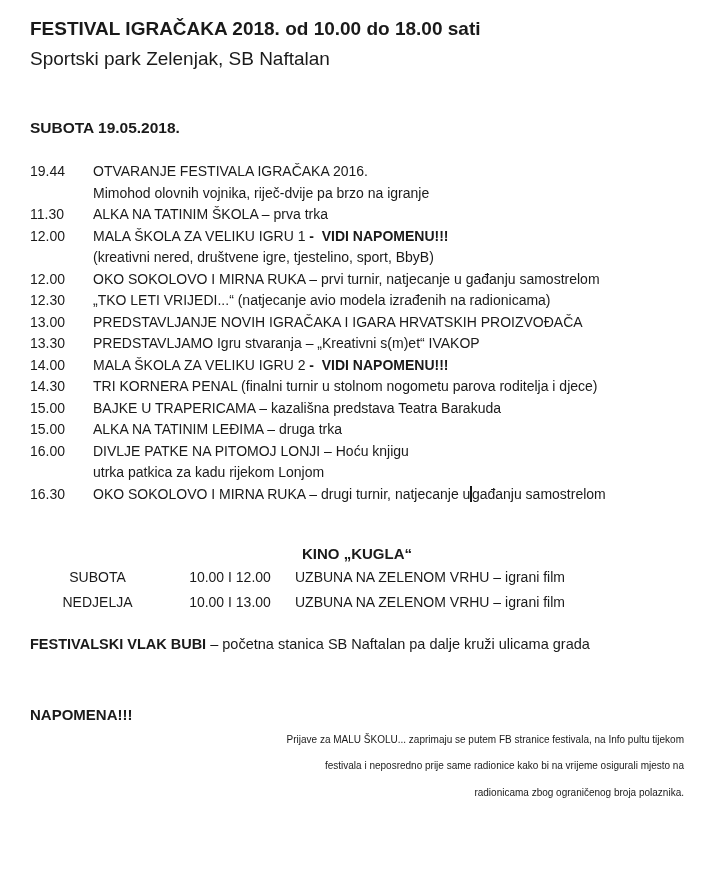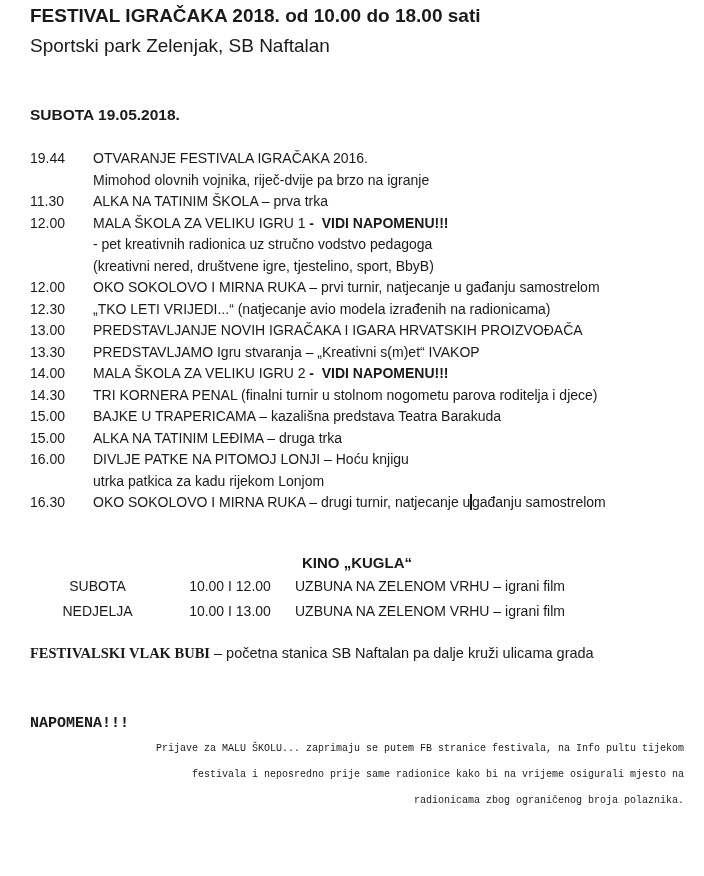--- a/index.html
+++ b/index.html
@@ -1,39 +1,39 @@
 <!DOCTYPE html>
 <html><head>
 <meta charset="utf-8">
 <style>
   html,body{margin:0;padding:0;background:#ffffff;}
   body{
     width:704px;height:876px;overflow:hidden;
     font-family:"Liberation Sans",sans-serif;
     color:#1a1a1a;
   }
-  .doc{padding:3px 20px 0 30px;}
+  .doc{padding:16px 20px 0 30px;}
   .title{font-size:19px;font-weight:700;line-height:26px;}
   .subtitle{font-size:19px;font-weight:400;line-height:26px;margin-top:4px;}
   .day-heading{font-size:15.5px;font-weight:700;line-height:21px;margin-top:45px;}
   .schedule{margin-top:23px;}
   .srow{display:flex;line-height:21.5px;font-size:14px;}
   .srow .t{width:63px;flex:0 0 63px;}
   .srow .e{white-space:pre;}
   .srow .e b{font-weight:700;}
   .caret{display:inline-block;width:1.5px;height:16px;background:#1a1a1a;vertical-align:-3px;}
   .kino{margin-top:38px;text-align:center;}
   .kino-heading{font-size:15px;font-weight:700;line-height:22px;}
   .krow{display:flex;line-height:25px;font-size:14px;}
   .krow .kd{width:135px;flex:0 0 135px;}
   .krow .kt{width:130px;flex:0 0 130px;}
   .krow .kf{white-space:pre;}
   .train{margin-top:18px;font-size:14.5px;line-height:22px;white-space:pre;}
-  .train b{font-weight:700;font-family:Liberation Serif, serif;}
-  .note{margin-top:48px;font-family:Liberation Mono, monospace;}
+  .train b{font-weight:700;}
+  .note{margin-top:48px;}
   .note-heading{font-size:15px;font-weight:700;line-height:24px;}
   .note-line{font-size:10px;line-height:26.3px;white-space:pre;text-align:right;}
 </style>
 </head>
 <body>
 
 <div class="doc">
 
   <div class="title">FESTIVAL IGRAČAKA 2018. od 10.00 do 18.00 sati</div>
   <div class="subtitle">Sportski park Zelenjak, SB Naftalan</div>
@@ -52,21 +52,20 @@
     <div class="srow">
         <span class="t">11.30</span>
         <span class="e"><span>ALKA NA TATINIM ŠKOLA – prva trka</span></span>
       </div>
     <div class="srow">
         <span class="t">12.00</span>
         <span class="e"><span>MALA ŠKOLA ZA VELIKU IGRU 1 </span><b>-  VIDI NAPOMENU!!!</b></span>
       </div>
     <div class="srow">
         <span class="t"></span>
-        <span class="e"><span>- pet kreativnih radionica uz stručno vodstvo pedagoga</span></span>
       </div>
     <div class="srow">
         <span class="t"></span>
         <span class="e"><span>(kreativni nered, društvene igre, tjestelino, sport, BbyB)</span></span>
       </div>
     <div class="srow">
         <span class="t">12.00</span>
         <span class="e"><span>OKO SOKOLOVO I MIRNA RUKA – prvi turnir, natjecanje u gađanju samostrelom</span></span>
       </div>
     <div class="srow">

